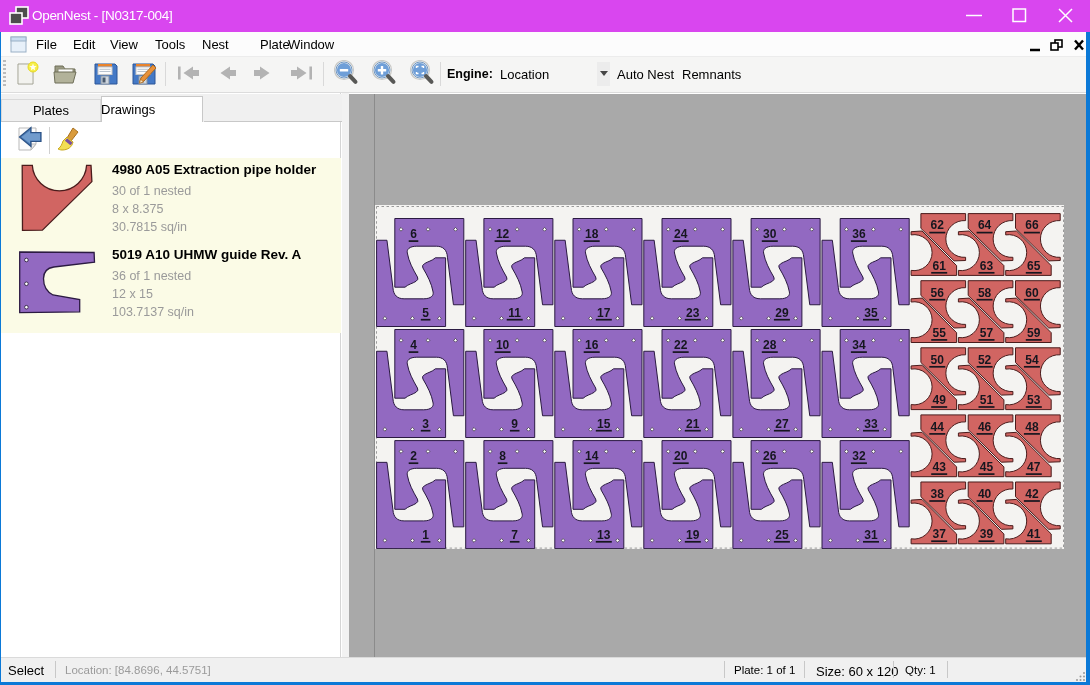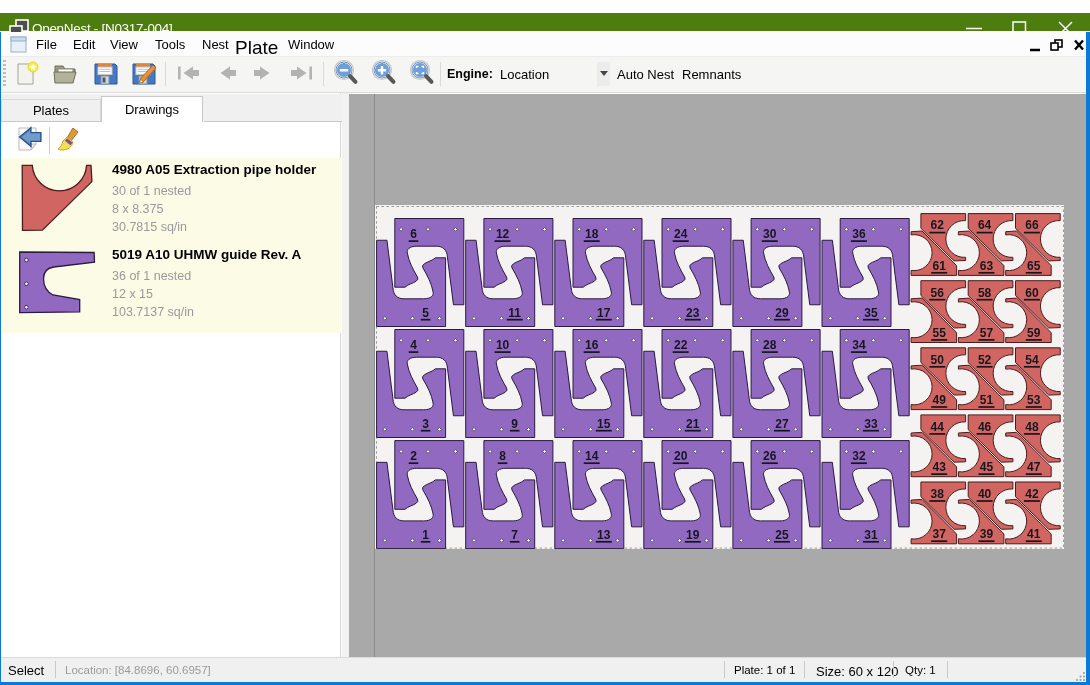--- a/index.html
+++ b/index.html
@@ -1,19 +1,19 @@
 <!DOCTYPE html>
 <html><head><meta charset="utf-8">
 <style>
 * { margin:0; padding:0; box-sizing:border-box; }
 body { width:1090px; height:685px; position:relative; overflow:hidden; font-family:"Liberation Sans",sans-serif; background:#fff; }
 div { white-space:nowrap; }
 </style></head>
 <body>
-<div style="position:absolute;left:0;top:13px;width:1090px;height:18px;background:#4d7c0f">
+<div style="position:absolute;left:0;top:0;width:1090px;height:32px;background:#d946ef">
 <svg width="22" height="20" style="position:absolute;left:9px;top:6px">
 <rect x="7" y="1" width="12" height="11" fill="#4d4d4d" stroke="#fff" stroke-width="1.6"></rect>
 <rect x="1" y="7" width="12" height="11" fill="#4d4d4d" stroke="#fff" stroke-width="1.6"></rect>
 </svg>
 <div style="position:absolute;left:32px;top:8px;font-size:13.5px;letter-spacing:-0.3px;color:#fff">OpenNest - [N0317-004]</div>
 <svg width="140" height="32" style="position:absolute;left:950px;top:0">
 <line x1="16" y1="15.5" x2="32" y2="15.5" stroke="#fff" stroke-width="1.5"></line>
 <rect x="63" y="9" width="12.5" height="12.5" fill="none" stroke="#fff" stroke-width="1.5"></rect>
 <path d="M109 9 L122 22 M122 9 L109 22" stroke="#fff" stroke-width="1.5"></path>
 </svg>
@@ -21,21 +21,21 @@
 <div style="position:absolute;left:0;top:32px;width:1090px;height:25px;background:#fcfcfc;border-bottom:1px solid #ececec">
 <svg width="18" height="18" style="position:absolute;left:10px;top:4px">
 <rect x="1" y="1" width="15" height="15" fill="#e7f0f9" stroke="#9ab0c5"></rect>
 <rect x="1" y="1" width="15" height="4" fill="#c8dcf0" stroke="#9ab0c5"></rect>
 </svg>
 <div style="position:absolute;left:36px;top:5px;font-size:13px;color:#000">File</div>
     <div style="position:absolute;left:73px;top:5px;font-size:13px;color:#000">Edit</div>
     <div style="position:absolute;left:110px;top:5px;font-size:13px;color:#000">View</div>
     <div style="position:absolute;left:155px;top:5px;font-size:13px;color:#000">Tools</div>
     <div style="position:absolute;left:202px;top:5px;font-size:13px;color:#000">Nest</div>
-    <div style="position:absolute;left:235px;top:5px;font-size:19px;color:#000">Plate</div>
+    <div style="position:absolute;left:260px;top:5px;font-size:13px;color:#000">Plate</div>
     <div style="position:absolute;left:288px;top:5px;font-size:13px;color:#000">Window</div>
 <svg width="80" height="25" style="position:absolute;left:1022px;top:0">
 <line x1="8" y1="18" x2="18" y2="18" stroke="#000" stroke-width="2.5"></line>
 <rect x="33" y="8" width="7" height="7" fill="#fff" stroke="#000" stroke-width="1.6"></rect>
 <rect x="29" y="11" width="7" height="7" fill="#fff" stroke="#000" stroke-width="1.6"></rect>
 <path d="M53 8.5 L61 17.5 M61 8.5 L53 17.5" stroke="#000" stroke-width="2.4"></path>
 </svg>
 </div>
 <div style="position:absolute;left:0;top:57px;width:1090px;height:36px;background:#f5f5f4;border-bottom:1px solid #dcdcdc"></div>
 <div style="position:absolute;left:3px;top:60px;width:3px;height:28px;background-image:repeating-linear-gradient(#bbb 0 2px,transparent 2px 4px)"></div>
@@ -114,21 +114,21 @@
 <div style="position:absolute;left:500px;top:67px;font-size:13px;color:#000">Location</div>
 <div style="position:absolute;left:597px;top:62px;width:13px;height:24px;background:#ececec"></div>
 <div style="position:absolute;left:599.5px;top:71px;width:0;height:0;border-left:4px solid transparent;border-right:4px solid transparent;border-top:5px solid #444"></div>
 <div style="position:absolute;left:617px;top:67px;font-size:13px;color:#000">Auto Nest</div>
 <div style="position:absolute;left:682px;top:67px;font-size:13px;color:#000">Remnants</div>
 <div style="position:absolute;left:0;top:93px;width:341px;height:565px;background:#fff;border-right:1px solid #d5d5d5"></div>
 <div style="position:absolute;left:0;top:94px;width:346px;height:28px;background:#f0f0f0"></div>
 <div style="position:absolute;left:1px;top:99px;width:100px;height:23px;background:#f0f0f0;border:1px solid #d9d9d9;border-bottom:none"></div>
 <div style="position:absolute;left:0;top:96px;width:102px;text-align:center;font-size:13px;color:#000"><span style="position:relative;top:7px">Plates</span></div>
 <div style="position:absolute;left:101px;top:96px;width:102px;height:26px;background:#fff;border:1px solid #c8c8c8;border-bottom:none"></div>
-<div style="position:absolute;left:101px;top:96px;width:102px;text-align:center;font-size:13px;color:#000"><span style="position:relative;top:6px">Drawings</span></div>
+<div style="position:absolute;left:101px;top:96px;width:102px;font-size:13px;color:#000"><span style="position:relative;top:6px">Drawings</span></div>
 <div style="position:absolute;left:0;top:121px;width:101px;height:1px;background:#c8c8c8"></div>
 <div style="position:absolute;left:204px;top:121px;width:142px;height:1px;background:#c8c8c8"></div>
 <svg width="30" height="30" style="position:absolute;left:16px;top:126px">
 <path d="M3 2 h17 v16 l-5 6 h-12 z" fill="#fcfcfc" stroke="#b9b9b9"></path>
 <path d="M20 18 l-5 6 v-6 z" fill="#e8e8e8" stroke="#b9b9b9"></path>
 <path d="M25 6.5 v9 h-10 v5 l-11.5-9.5 11.5-9.5 v5 z" fill="#4a7ab5" stroke="#2c5285" stroke-width="1.2"></path>
 <path d="M24 7.5 v7 h-10 v3 l-8.5-6.5 8.5-6.5 v3 z" fill="#85aed8" opacity="0.65"></path>
 </svg>
 <svg width="30" height="30" style="position:absolute;left:56px;top:126px">
 <path d="M17 2 l5 4 -7 9 -4-3 z" fill="#d99b3c" stroke="#a8701e"></path>
@@ -541,21 +541,21 @@
 <text class="pn" x="27.4" y="17.6">42</text>
 <line class="pu" x1="19.4" y1="20.7" x2="35.4" y2="20.7"></line>
 <text class="pn" x="29.3" y="57.8">41</text>
 <line class="pu" x1="21.3" y1="60.9" x2="37.3" y2="60.9"></line>
 </g>
 </svg>
   </div>
 <div style="position:absolute;left:0;top:657px;width:1090px;height:25px;background:#f0f0f0;border-top:1px solid #dadada"></div>
 <div style="position:absolute;left:8px;top:663px;font-size:13px;color:#000">Select</div>
 <div style="position:absolute;left:55px;top:661px;width:1px;height:17px;background:#c8c8c8"></div>
-<div style="position:absolute;left:65px;top:663px;font-size:11.5px;color:#9b9b9b"><span style="position:relative;top:1px">Location: [84.8696, 60.6957]</span></div>
+<div style="position:absolute;left:65px;top:663px;font-size:11.5px;color:#9b9b9b"><span style="position:relative;top:1px">Location: [84.8696, 44.5751]</span></div>
 <div style="position:absolute;left:724px;top:661px;width:1px;height:17px;background:#c8c8c8"></div>
 <div style="position:absolute;left:734px;top:664px;font-size:11.5px;color:#000">Plate: 1 of 1</div>
 <div style="position:absolute;left:804px;top:661px;width:1px;height:17px;background:#c8c8c8"></div>
 <div style="position:absolute;left:816px;top:664px;font-size:13px;color:#000">Size: 60 x 120</div>
 <div style="position:absolute;left:893px;top:661px;width:1px;height:17px;background:#c8c8c8"></div>
 <div style="position:absolute;left:905px;top:664px;font-size:11.5px;color:#000">Qty: 1</div>
 <div style="position:absolute;left:947px;top:661px;width:1px;height:17px;background:#c8c8c8"></div>
 <div style="position:absolute;left:958px;top:693px;font-size:11.5px;color:#1e9e4a">GPU : Quadro P1000</div>
 <svg width="10" height="10" style="position:absolute;left:1076px;top:671px">
 <circle cx="8" cy="2" r="1" fill="#999"></circle>

